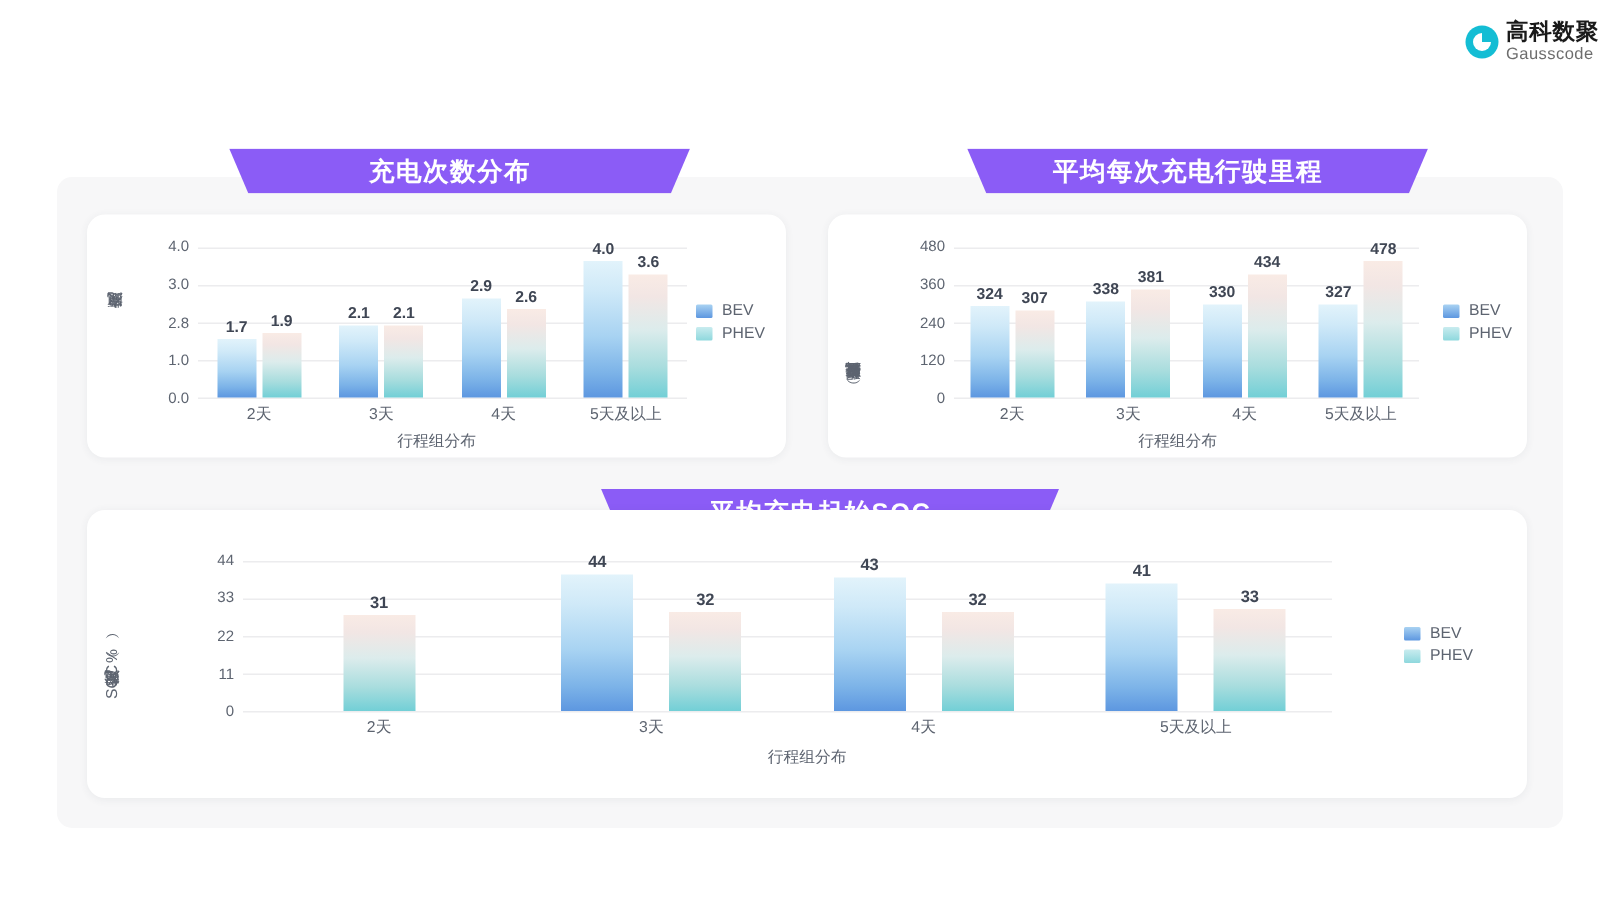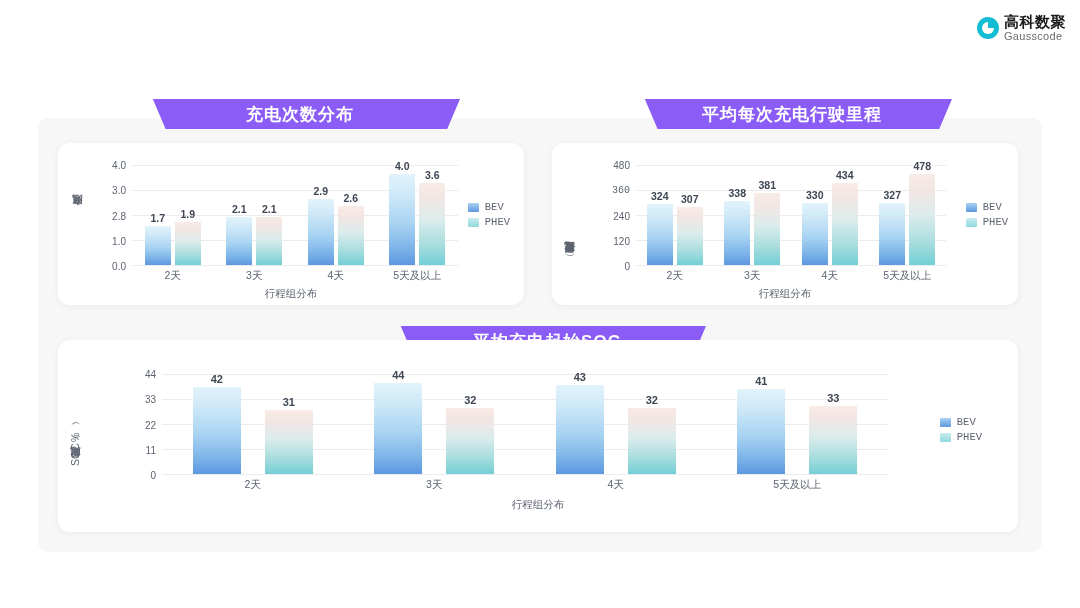--- a/index.html
+++ b/index.html
@@ -62,21 +62,21 @@
   .group { flex: 1; position: relative; display: flex; justify-content: center; align-items: flex-end; }
   .bar { position: relative; }
   .bar .val { position: absolute; left: 50%; transform: translateX(-50%); bottom: 100%;
     margin-bottom: 2px; font-size: 10.5px; color: #3f4654; font-weight: 600; white-space: nowrap; }
   .bar.bev  { background: linear-gradient(to bottom, #e2f3fb 0%, #cfe9f8 22%, #a8d3f2 55%, #7cb3e8 82%, #5d97e0 100%); }
   .bar.phev { background: linear-gradient(to bottom, #f9ebe5 0%, #f2e6e4 18%, #dcecec 45%, #a9ddde 75%, #72cfd6 100%); }
   .xlabels { position: absolute; display: flex; }
   .xlabels > div { flex: 1; text-align: center; font-size: 10.5px; color: #5d6470; }
   .xtitle { position: absolute; text-align: center; font-size: 10.5px; color: #5d6470; width: 100%; }
   .legend { position: absolute; display: flex; flex-direction: column; gap: 3px; }
-  .legend .row { display: flex; align-items: center; gap: 6px; font-family: Liberation Mono, monospace; }
+  .legend .row { display: flex; align-items: center; gap: 6px; }
   .legend .swatch { width: 11px; height: 9px; border-radius: 1px; }
   .legend .sw-bev { background: linear-gradient(to bottom, #a9d2f2, #5d97e0); }
   .legend .sw-phev { background: linear-gradient(to bottom, #c9ecef, #8ed8dd); }
   .legend .lbl { font-size: 10.5px; color: #5d6470; }
 
   
   #chart-1 .ylabel { left: 12px; top: 38px; height: 66px; }
   #chart-1 .plot { left: 74px; top: 22px; right: 66px; height: 100px; }
   #chart-1 .xlabels { left: 74px; right: 66px; top: 126px; }
   #chart-1 .xtitle { left: 0; right: 0; top: 144px; width: auto; }
@@ -201,21 +201,21 @@
     <div class="chart" id="chart-2">
         <div class="ylabel two">
           <span>每次充电行驶里程</span>
           <span>（公里）</span>
         </div>
         <div class="plot">
           <div class="gridline" style="top: 0%;">
             <div class="ytick" style="top: 0%; margin-left: 48px;">480</div>
           </div>
           <div class="gridline" style="top: 25%;">
-            <div class="ytick" style="top: 25%; font-family: Liberation Mono, monospace;">360</div>
+            <div class="ytick" style="top: 25%;">360</div>
           </div>
           <div class="gridline" style="top: 50%;">
             <div class="ytick" style="top: 50%;">240</div>
           </div>
           <div class="gridline" style="top: 75%;">
             <div class="ytick" style="top: 75%;">120</div>
           </div>
           <div class="gridline" style="top: 100%;">
             <div class="ytick" style="top: 100%;">0</div>
           </div>
@@ -290,23 +290,20 @@
             <div class="ytick" style="top: 50%;">22</div>
           </div>
           <div class="gridline" style="top: 75%;">
             <div class="ytick" style="top: 75%;">11</div>
           </div>
           <div class="gridline" style="top: 100%;">
             <div class="ytick" style="top: 100%;">0</div>
           </div>
           <div class="groups">
             <div class="group">
-              <div class="bar bev" style="height: 86.7769%;">
-                <span class="val">42</span>
-              </div>
               <div class="bar phev" style="height: 64.0496%;">
                 <span class="val">31</span>
               </div>
             </div>
             <div class="group">
               <div class="bar bev" style="height: 90.9091%;">
                 <span class="val">44</span>
               </div>
               <div class="bar phev" style="height: 66.1157%;">
                 <span class="val">32</span>

